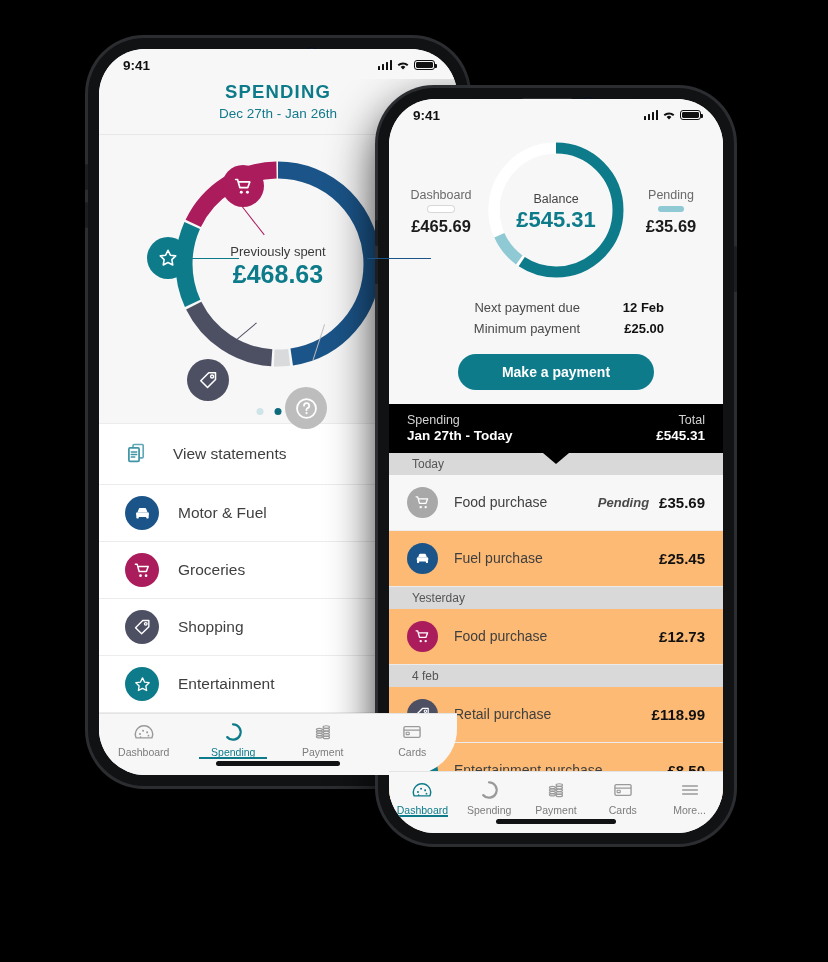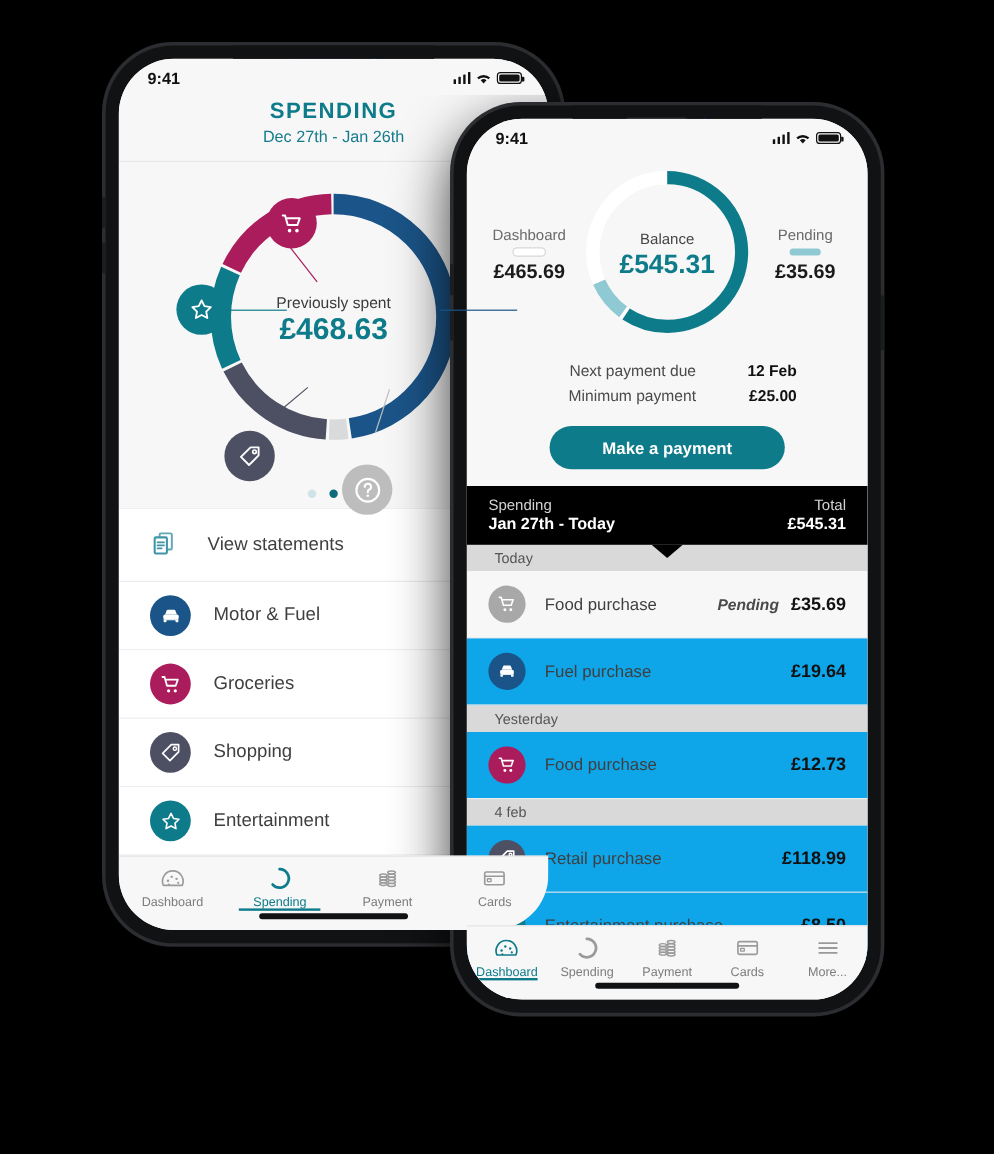--- a/index.html
+++ b/index.html
@@ -177,21 +177,21 @@
   .sp-header .k { font-size:12.5px; color:#d2d2d2; }
   .sp-header .v { font-size:13.5px; font-weight:bold; margin-top:1px; }
   .sp-header .right { text-align:right; }
   .sp-arrow {
     position:absolute; left:50%; bottom:-11px; transform:translateX(-50%);
     width:0;height:0;border-left:13px solid transparent;border-right:13px solid transparent;
     border-top:11px solid #000;
   }
   .day-sep { background:#d9d9d9; padding:4px 23px; font-size:12px; color:#555; }
   .tx-row {
-    display:flex; align-items:center; padding:12px 18px; background:#0ea5e9;
+    display:flex; align-items:center; padding:12px 18px; background:#fdba74;
     border-bottom:1px solid #ececec;
   }
   .tx-row.pending { background:#f7f7f7; }
   .tx-ic { width:31px;height:31px;border-radius:50%;display:flex;align-items:center;justify-content:center;flex:0 0 auto; }
   .tx-name { font-size:14px; color:#3f3f3f; margin-left:16px; flex:1; }
   .tx-pending { font-size:13px; font-style:italic; font-weight:bold; color:#4a4a4a; margin-right:10px; }
   .tx-amt { font-size:15px; font-weight:bold; color:#111; }
 </style>
 </head>
 <body>
@@ -495,21 +495,21 @@
       <div class="tx-row">
         <span class="tx-ic" style="background:#1b5488">
               <svg width="17" height="17" viewBox="0 0 24 24">
                 <path d="M4.2 15.3v2.1a.9.9 0 0 0 .9.9h1.3a.9.9 0 0 0 .9-.9v-1.1h9.4v1.1a.9.9 0 0 0 .9.9h1.3a.9.9 0 0 0 .9-.9v-2.1" fill="#fff"></path>
        <rect x="3.9" y="10.3" width="16.2" height="5.3" rx="1.7" fill="#fff"></rect>
        <path d="M5.8 10.1 7.3 6.2a1.5 1.5 0 0 1 1.4-1h6.6a1.5 1.5 0 0 1 1.4 1l1.5 3.9z" fill="#fff"></path>
               </svg>
             </span>
         <span class="tx-name">Fuel purchase</span>
 
-        <span class="tx-amt">£19.64</span>
+        <span class="tx-amt">£25.45</span>
       </div>
     <div class="day-sep">Yesterday</div>
 
       <div class="tx-row">
         <span class="tx-ic" style="background:#ab1c5c">
               <svg width="17" height="17" viewBox="0 0 24 24">
                 <path d="M3 4h2.2l2.6 9.2h9.1l2.3-6.4H7.4" fill="none" stroke="#fff" stroke-width="1.9" stroke-linecap="round" stroke-linejoin="round"></path>
        <circle cx="9.5" cy="18.5" r="1.7" fill="#fff"></circle>
                 <circle cx="16.5" cy="18.5" r="1.7" fill="#fff"></circle>
               </svg>

